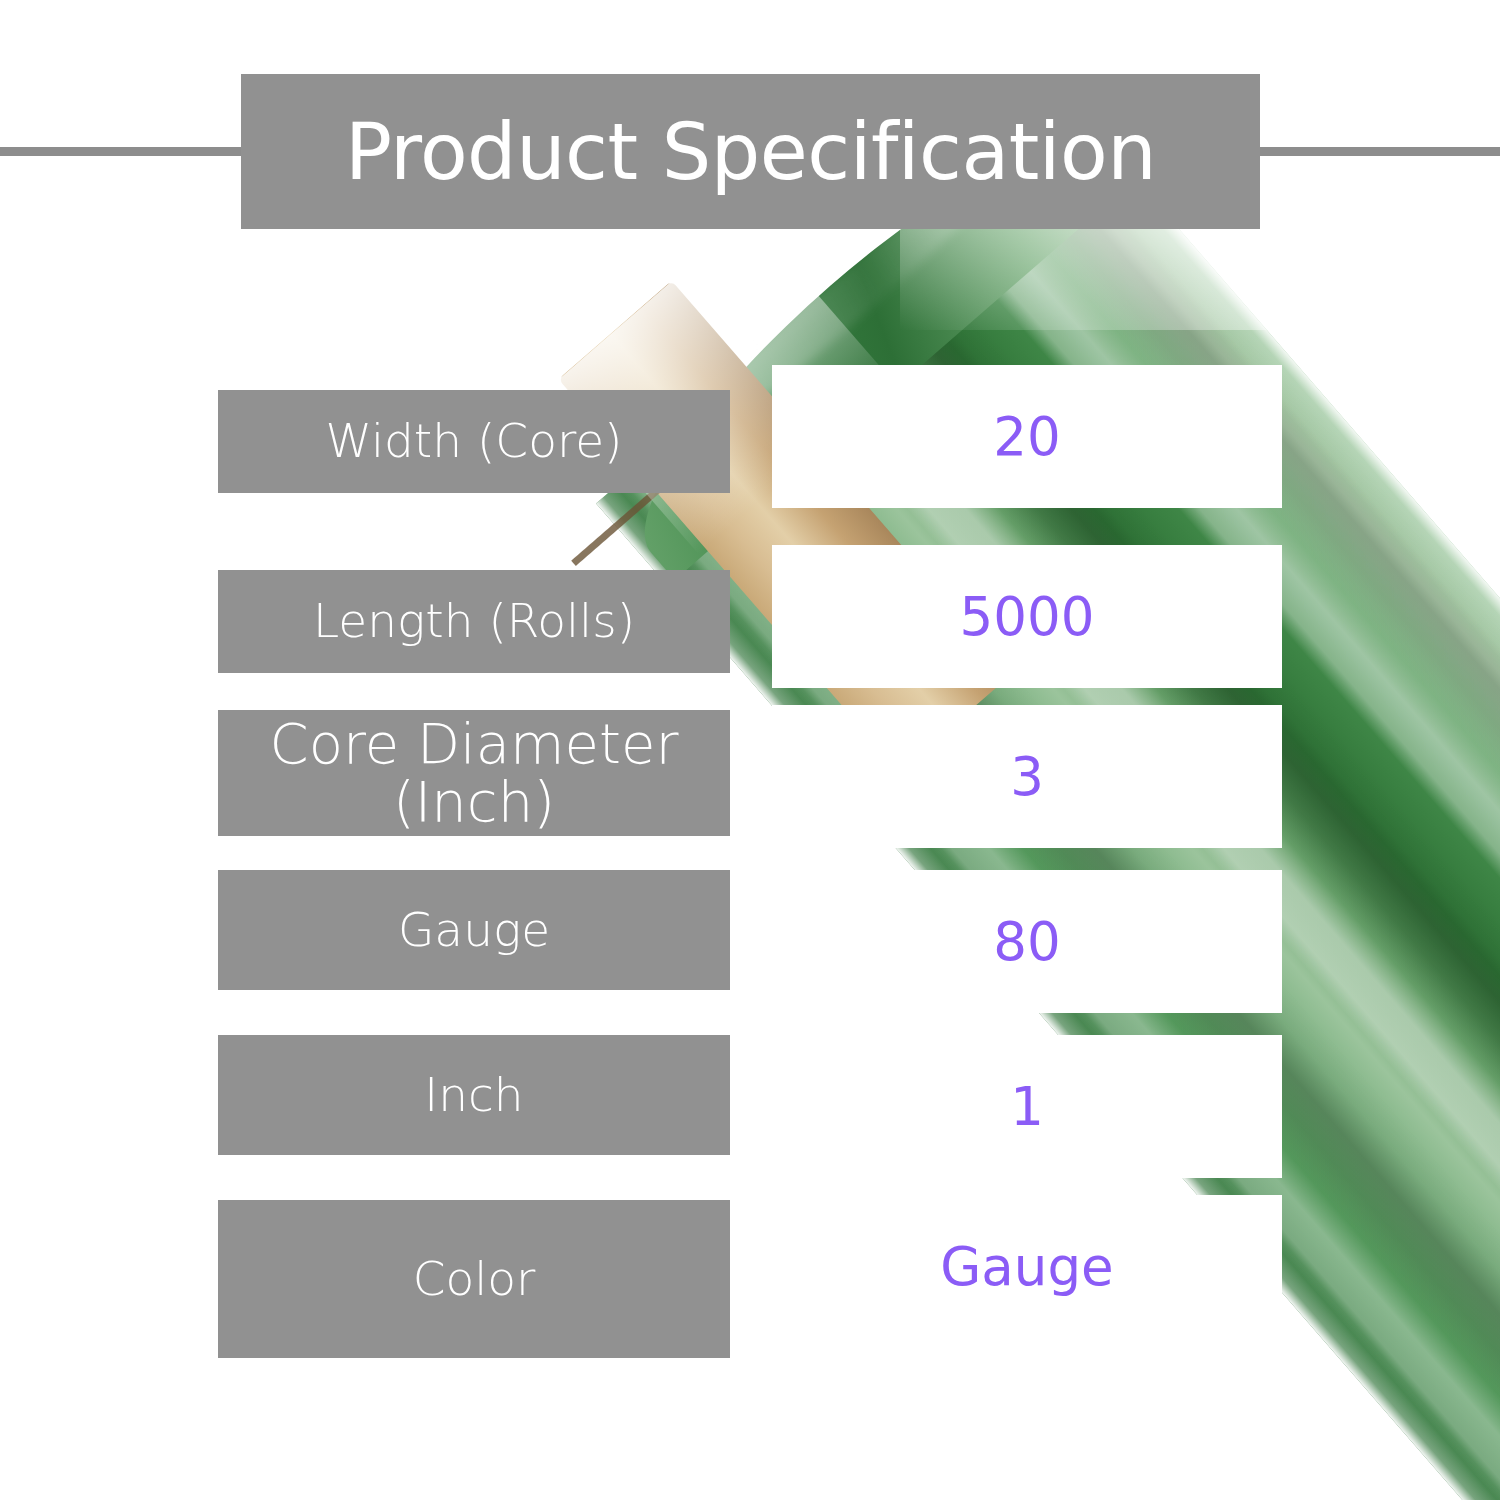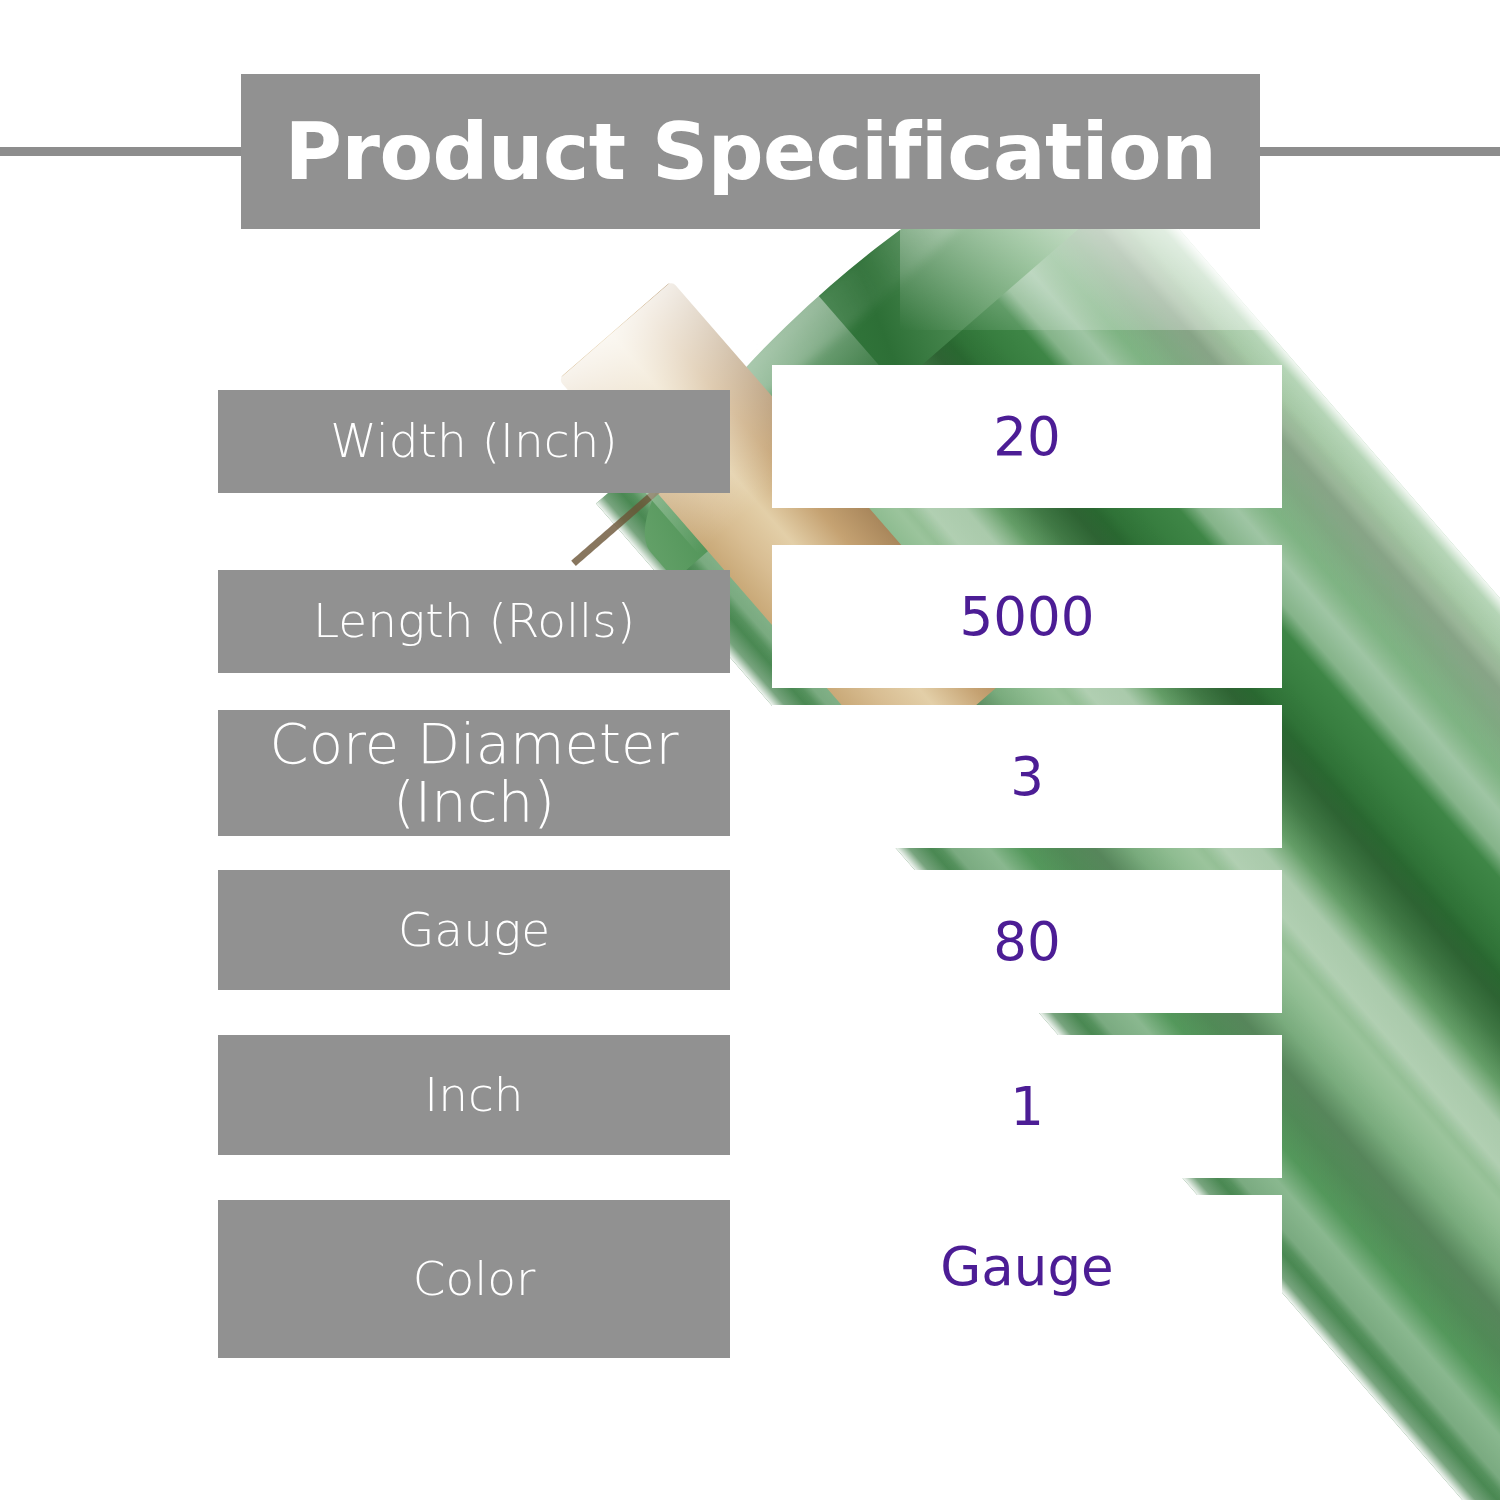--- a/index.html
+++ b/index.html
@@ -116,21 +116,21 @@
   .rule-right{left:1256px;width:244px;}
 
   #title-banner{
     position:absolute;left:241px;top:74px;width:1019px;height:155px;
     background:#919191;z-index:2;
     display:flex;align-items:center;justify-content:center;
   }
   #title-banner .title-text{
     color:#ffffff;
     font-family:"DejaVu Sans", sans-serif;
-    font-weight:700;
+    font-weight:400;
     font-size:78px;
     letter-spacing:-0.5px;
     line-height:1;
     white-space:nowrap;
   }
 
   
   #spec-table{position:absolute;left:0;top:0;width:1500px;height:1500px;z-index:3;}
   .spec-row{position:absolute;left:0;width:1500px;height:180px;}
 
@@ -144,21 +144,21 @@
     font-weight:300;
     font-size:47px;
     line-height:1.04;
     padding:0 12px;
     box-sizing:border-box;
   }
   .value-cell{
     position:absolute;left:772px;width:510px;
     background:#ffffff;
     display:flex;align-items:center;justify-content:center;
-    color:#4c1d95;
+    color:#8b5cf6;
     font-family:"DejaVu Sans", sans-serif;
     font-weight:400;
     font-size:53px;
     line-height:1;
   }
 </style>
 </head>
 <body>
 
 <div id="photo-layer">
@@ -178,21 +178,21 @@
   <div class="rule rule-right"></div>
 </div>
 
 <div id="title-banner">
   <span class="title-text">Product Specification</span>
 </div>
 
 <div id="spec-table">
 
   <div class="spec-row" style="top:390px">
-    <div class="label-cell" style="top:0px;height:103px">Width (Inch)</div>
+    <div class="label-cell" style="top:0px;height:103px">Width (Core)</div>
     <div class="value-cell" style="top:-25px;height:143px">20</div>
   </div>
 
   <div class="spec-row" style="top:570px">
     <div class="label-cell" style="top:0px;height:103px">Length (Rolls)</div>
     <div class="value-cell" style="top:-25px;height:143px">5000</div>
   </div>
 
   <div class="spec-row" style="top:710px">
     <div class="label-cell" style="top:0px;height:126px;font-size:56px">Core Diameter (Inch)</div>

